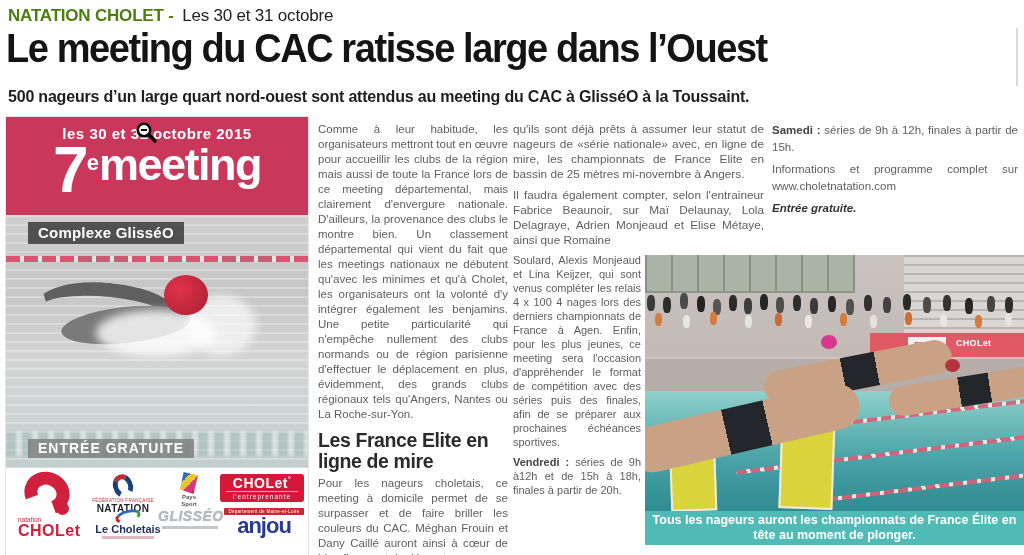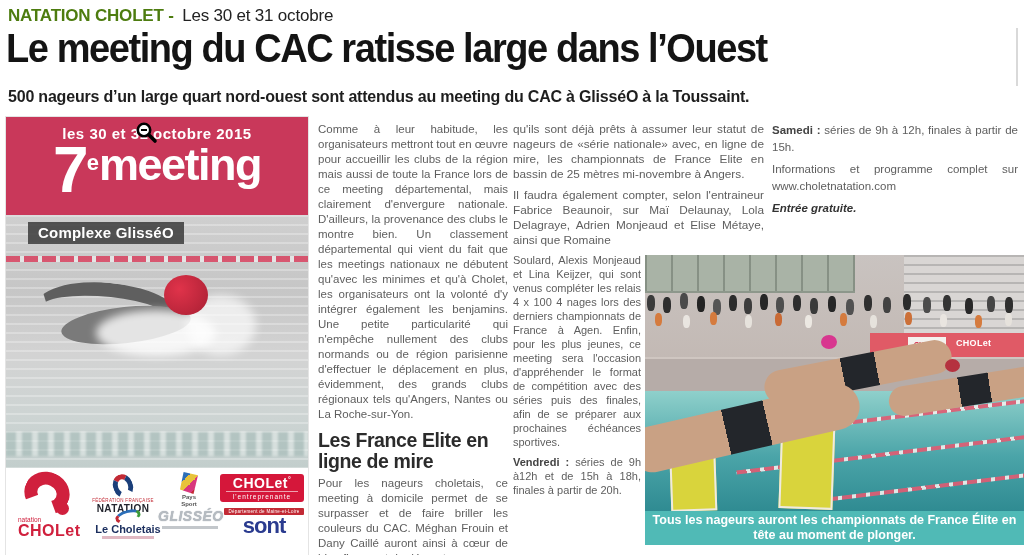--- a/index.html
+++ b/index.html
@@ -181,20 +181,21 @@
   <div class="poster-photo">
     <div class="wave-tex"></div>
     <div class="lane-top"></div>
     <div class="swimmer-arm"></div>
     <div class="swimmer-body"></div>
     <div class="splash1"></div>
     <div class="splash2"></div>
     <div class="swim-cap"></div>
     <div class="lane-bottom"></div>
     <div class="venue-bar">Complexe GlisséO</div>
+    <div class="entry-bar">ENTRÉE GRATUITE</div>
     <div class="info-line">Renseignements sur www.choletnatation.com</div>
   </div>
   <div class="poster-logos">
     <div class="logo-nc">
       <div class="nc-ring"></div>
       <div class="nc-dot"></div>
       <div class="nc-t1">natation</div>
       <div class="nc-t2">CHOLet</div>
     </div>
     <div class="logo-ffn">
@@ -215,21 +216,21 @@
       <div class="lc-loop"></div>
       <div class="lc-t">Le Choletais</div>
       <div class="lc-tag"></div>
     </div>
     <div class="logo-gl">
       <div class="gl-t">GLISSÉO</div>
       <div class="gl-tag"></div>
     </div>
     <div class="logo-an">
       <div class="an-banner">Département de Maine-et-Loire</div>
-      <div class="an-t">sont</div>
+      <div class="an-t">anjou</div>
     </div>
   </div>
 </div>
 
 <div class="zoom-cursor">
   <svg width="22" height="22" viewBox="0 0 22 22" xmlns="http://www.w3.org/2000/svg">
     <circle cx="8" cy="8" r="6.2" fill="#ffffff" stroke="#000000" stroke-width="2.6"></circle>
     <line x1="5" y1="8" x2="11" y2="8" stroke="#000000" stroke-width="2"></line>
     <line x1="12.8" y1="12.8" x2="19" y2="19" stroke="#000000" stroke-width="3.6" stroke-linecap="round"></line>
   </svg>

